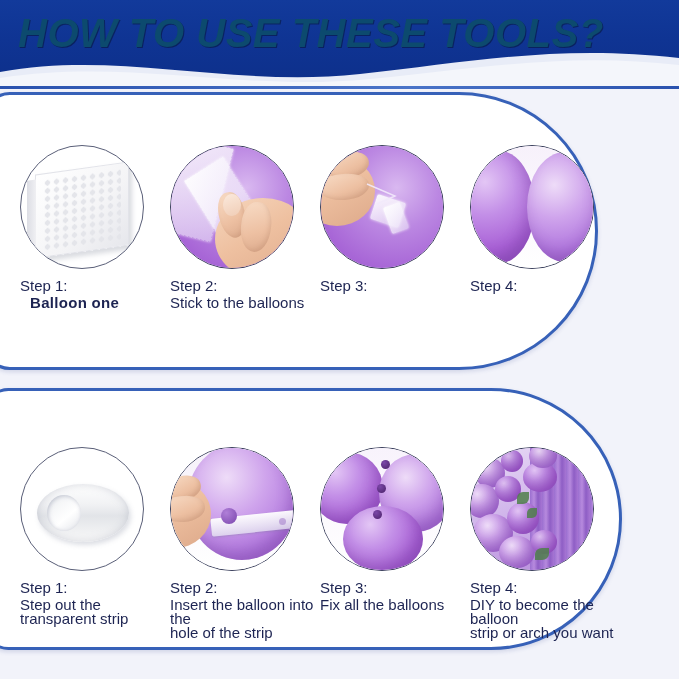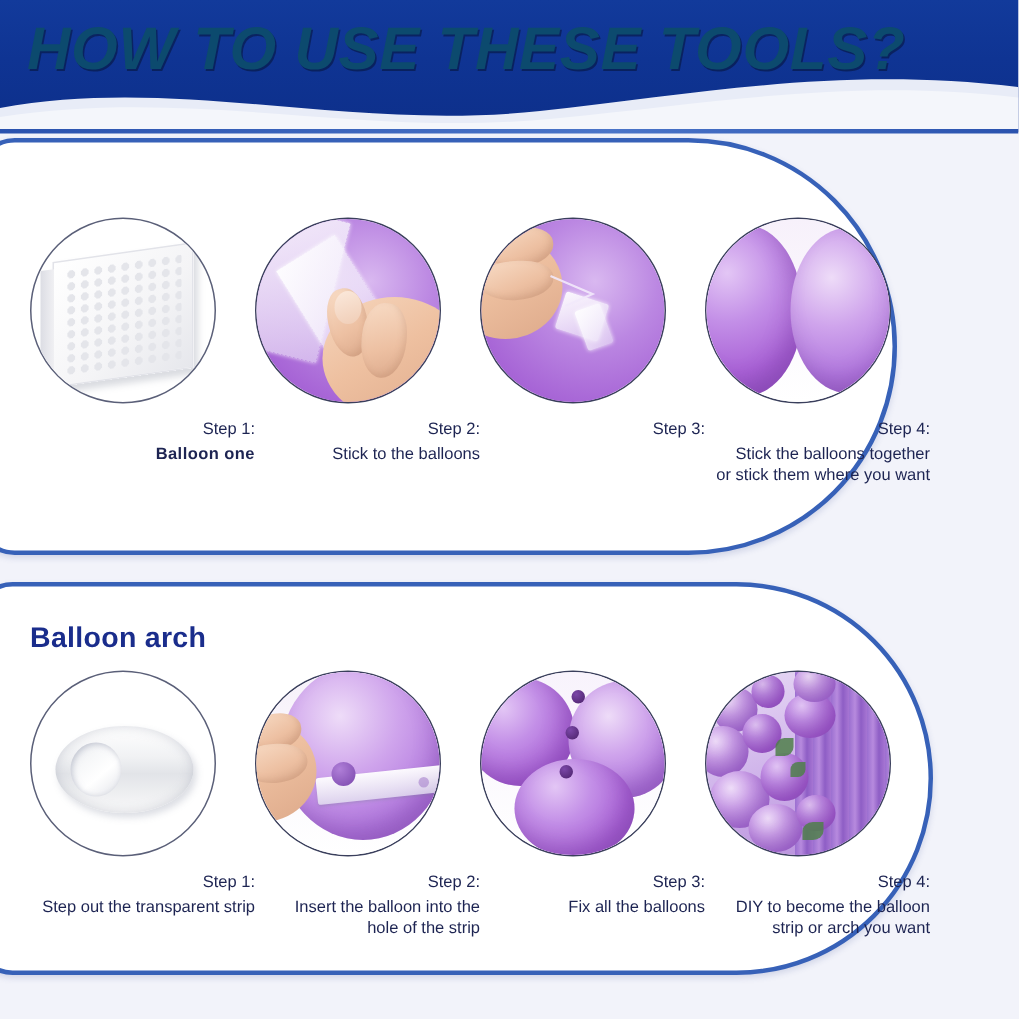--- a/index.html
+++ b/index.html
@@ -112,24 +112,23 @@
     height: 124px;
     border-radius: 50%;
     overflow: hidden;
     background: #ffffff;
     border: 1px solid #3a3f5c;
     box-sizing: border-box;
   }
   .circle.plain { border: 1px solid #5a5f78; }
   .cap {
     margin-top: 10px;
-    font-size: 11px;
+    font-size: 15px;
     color: #1d2452;
     line-height: 14px;
-    text-align: right;
   }
   .cap .lbl {
     display: block;
     margin-bottom: 3px;
     color: #1d2452;
   }
   .cap .txt { display: block; }
   .cap .txt.bold { font-weight: bold; padding-left: 10px; letter-spacing: 0.3px; }
 
   
@@ -322,29 +321,27 @@
 
     <div class="step" style="left:483px; top:50px;">
       <div class="circle">
         <div class="ill" style="background:linear-gradient(180deg,#f7f1fb,#ffffff);">
           <div class="balloon" style="left:-12px; top:4px; width:76px; height:114px;"></div>
           <div class="balloon lite" style="left:56px; top:6px; width:76px; height:110px;"></div>
         </div>
       </div>
       <div class="cap">
         <span class="lbl">Step 4:</span>
-        <span class="txt">Stick the balloons together<br>or stick them where you want</span>
       </div>
     </div>
 
   </div>
 </div>
 
 <div class="panel panel-2">
-  <div class="section-title">Balloon arch</div>
 
   <div class="steps">
 
     <div class="step" style="left:33px; top:56px;">
       <div class="circle plain">
         <div class="ill">
           <div class="tape-roll">
             <div class="tape-hole"></div>
           </div>
           <div class="tape-shine"></div>

